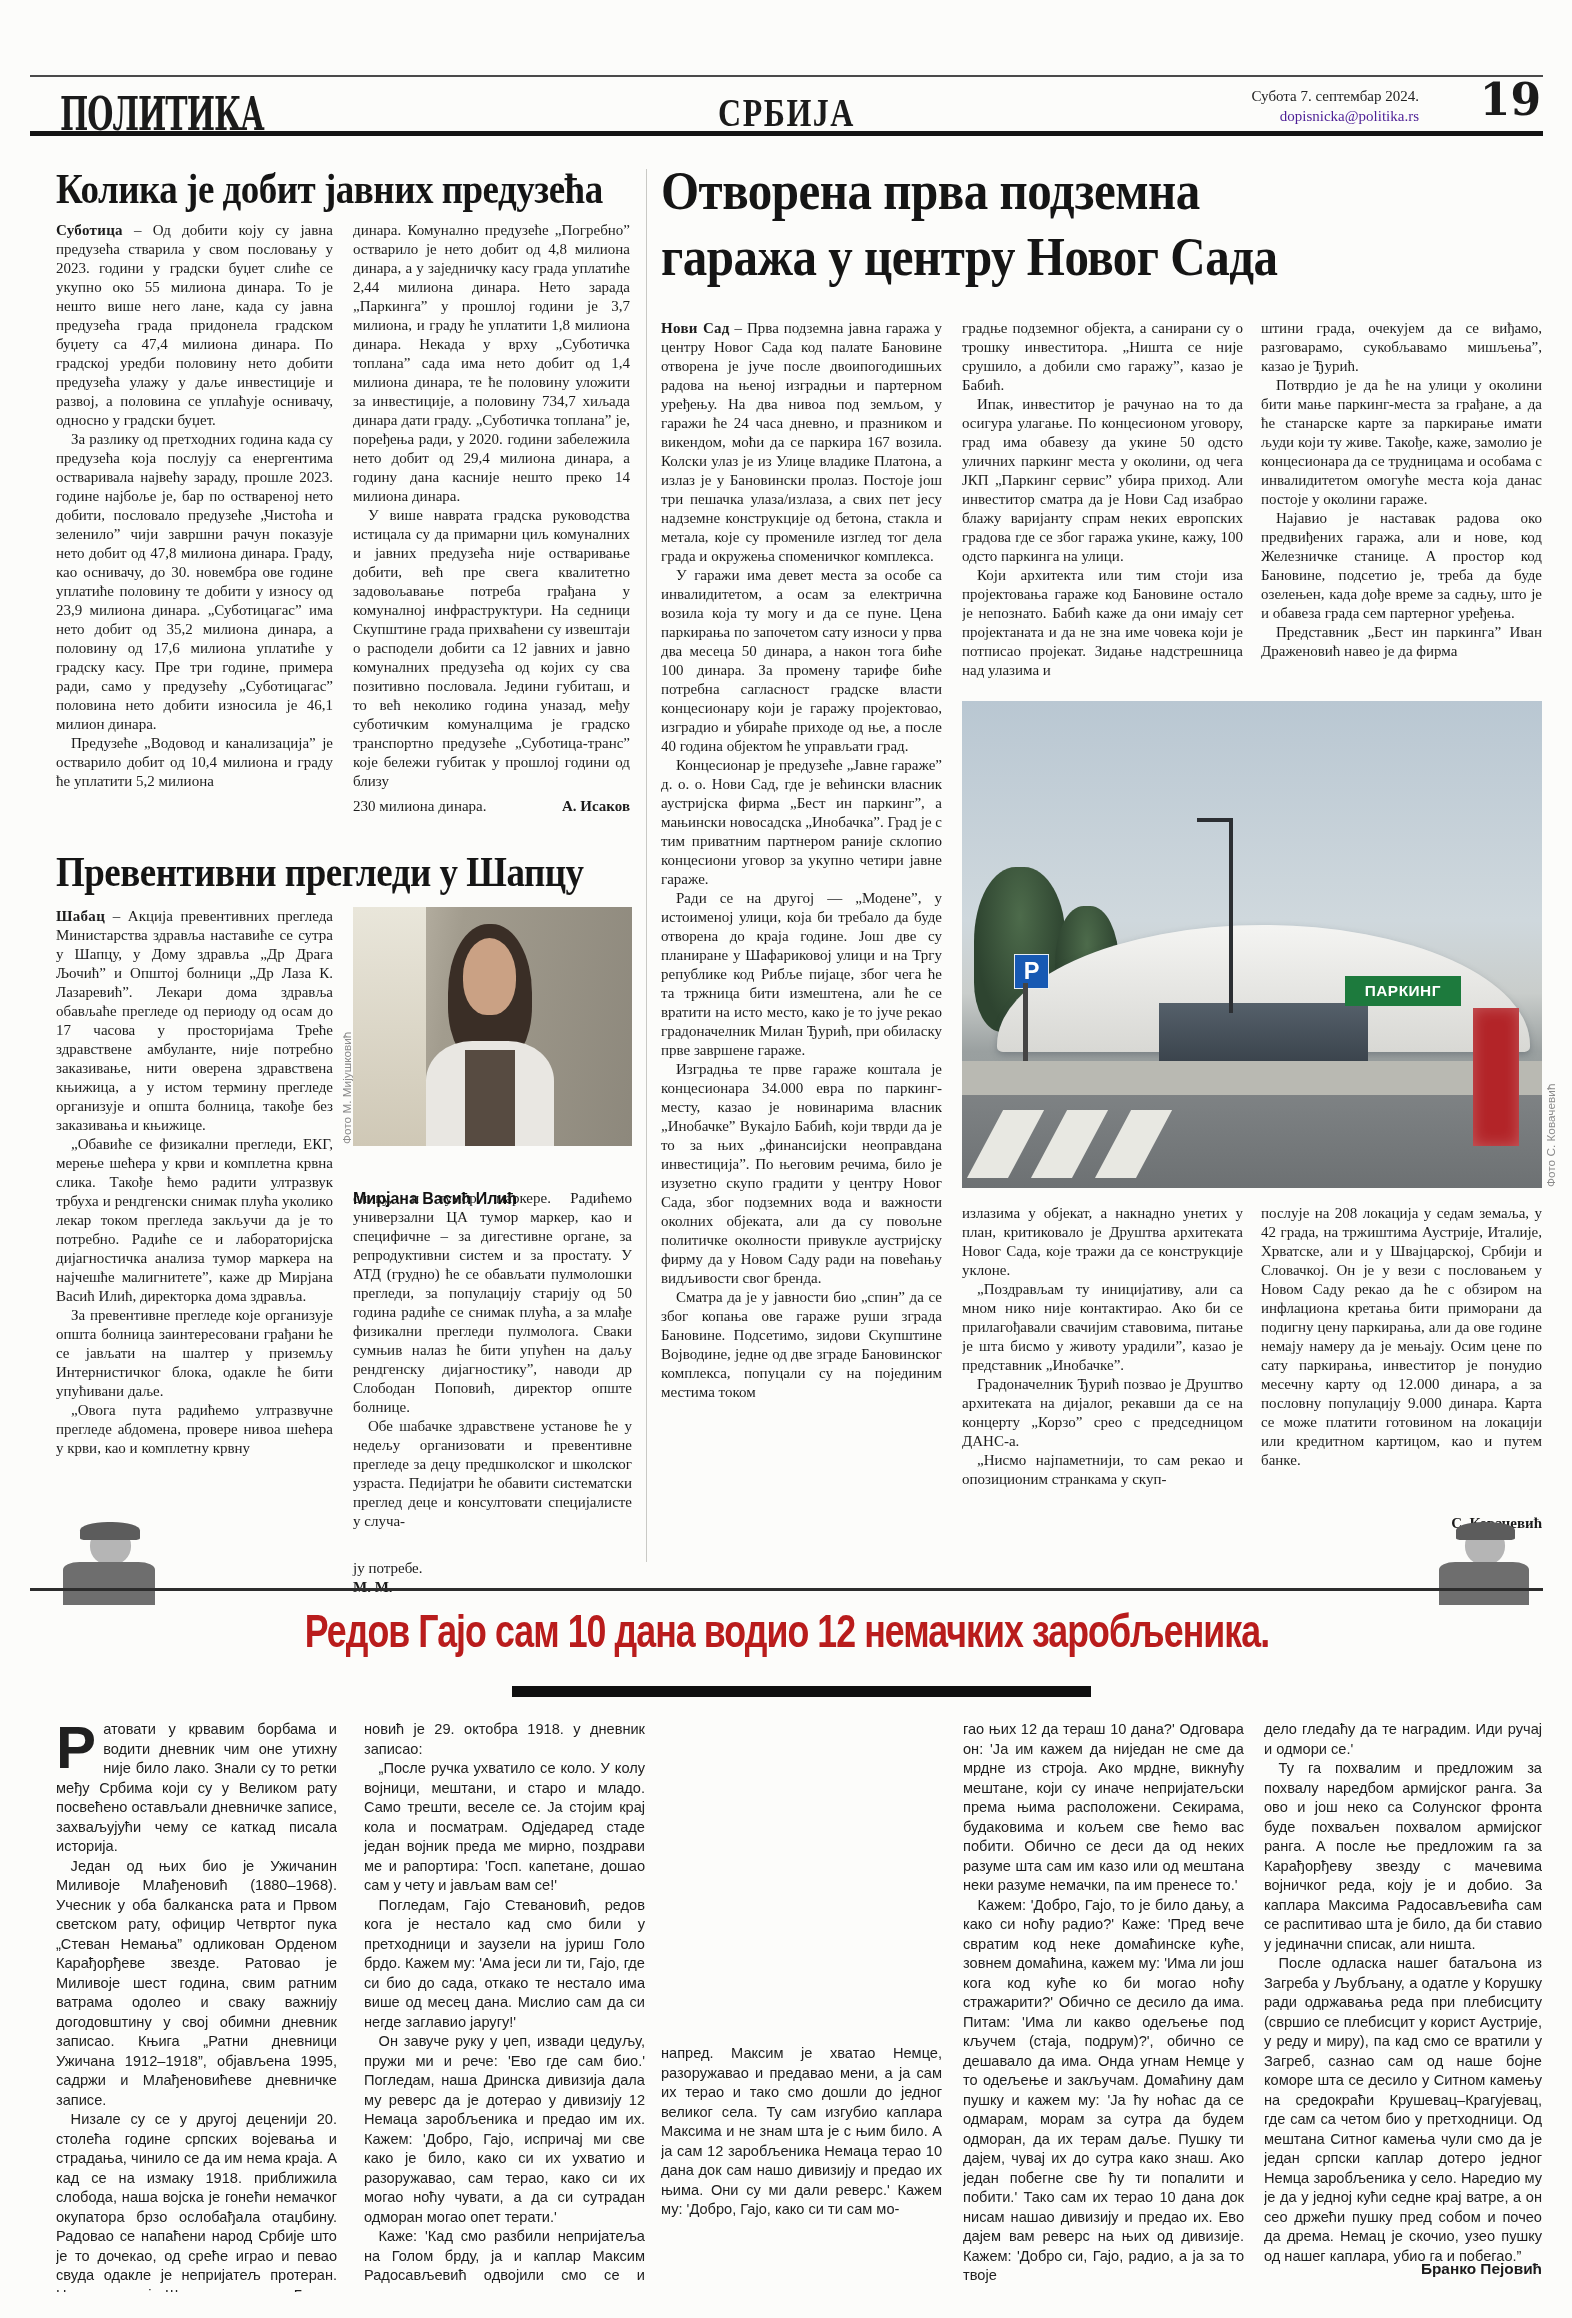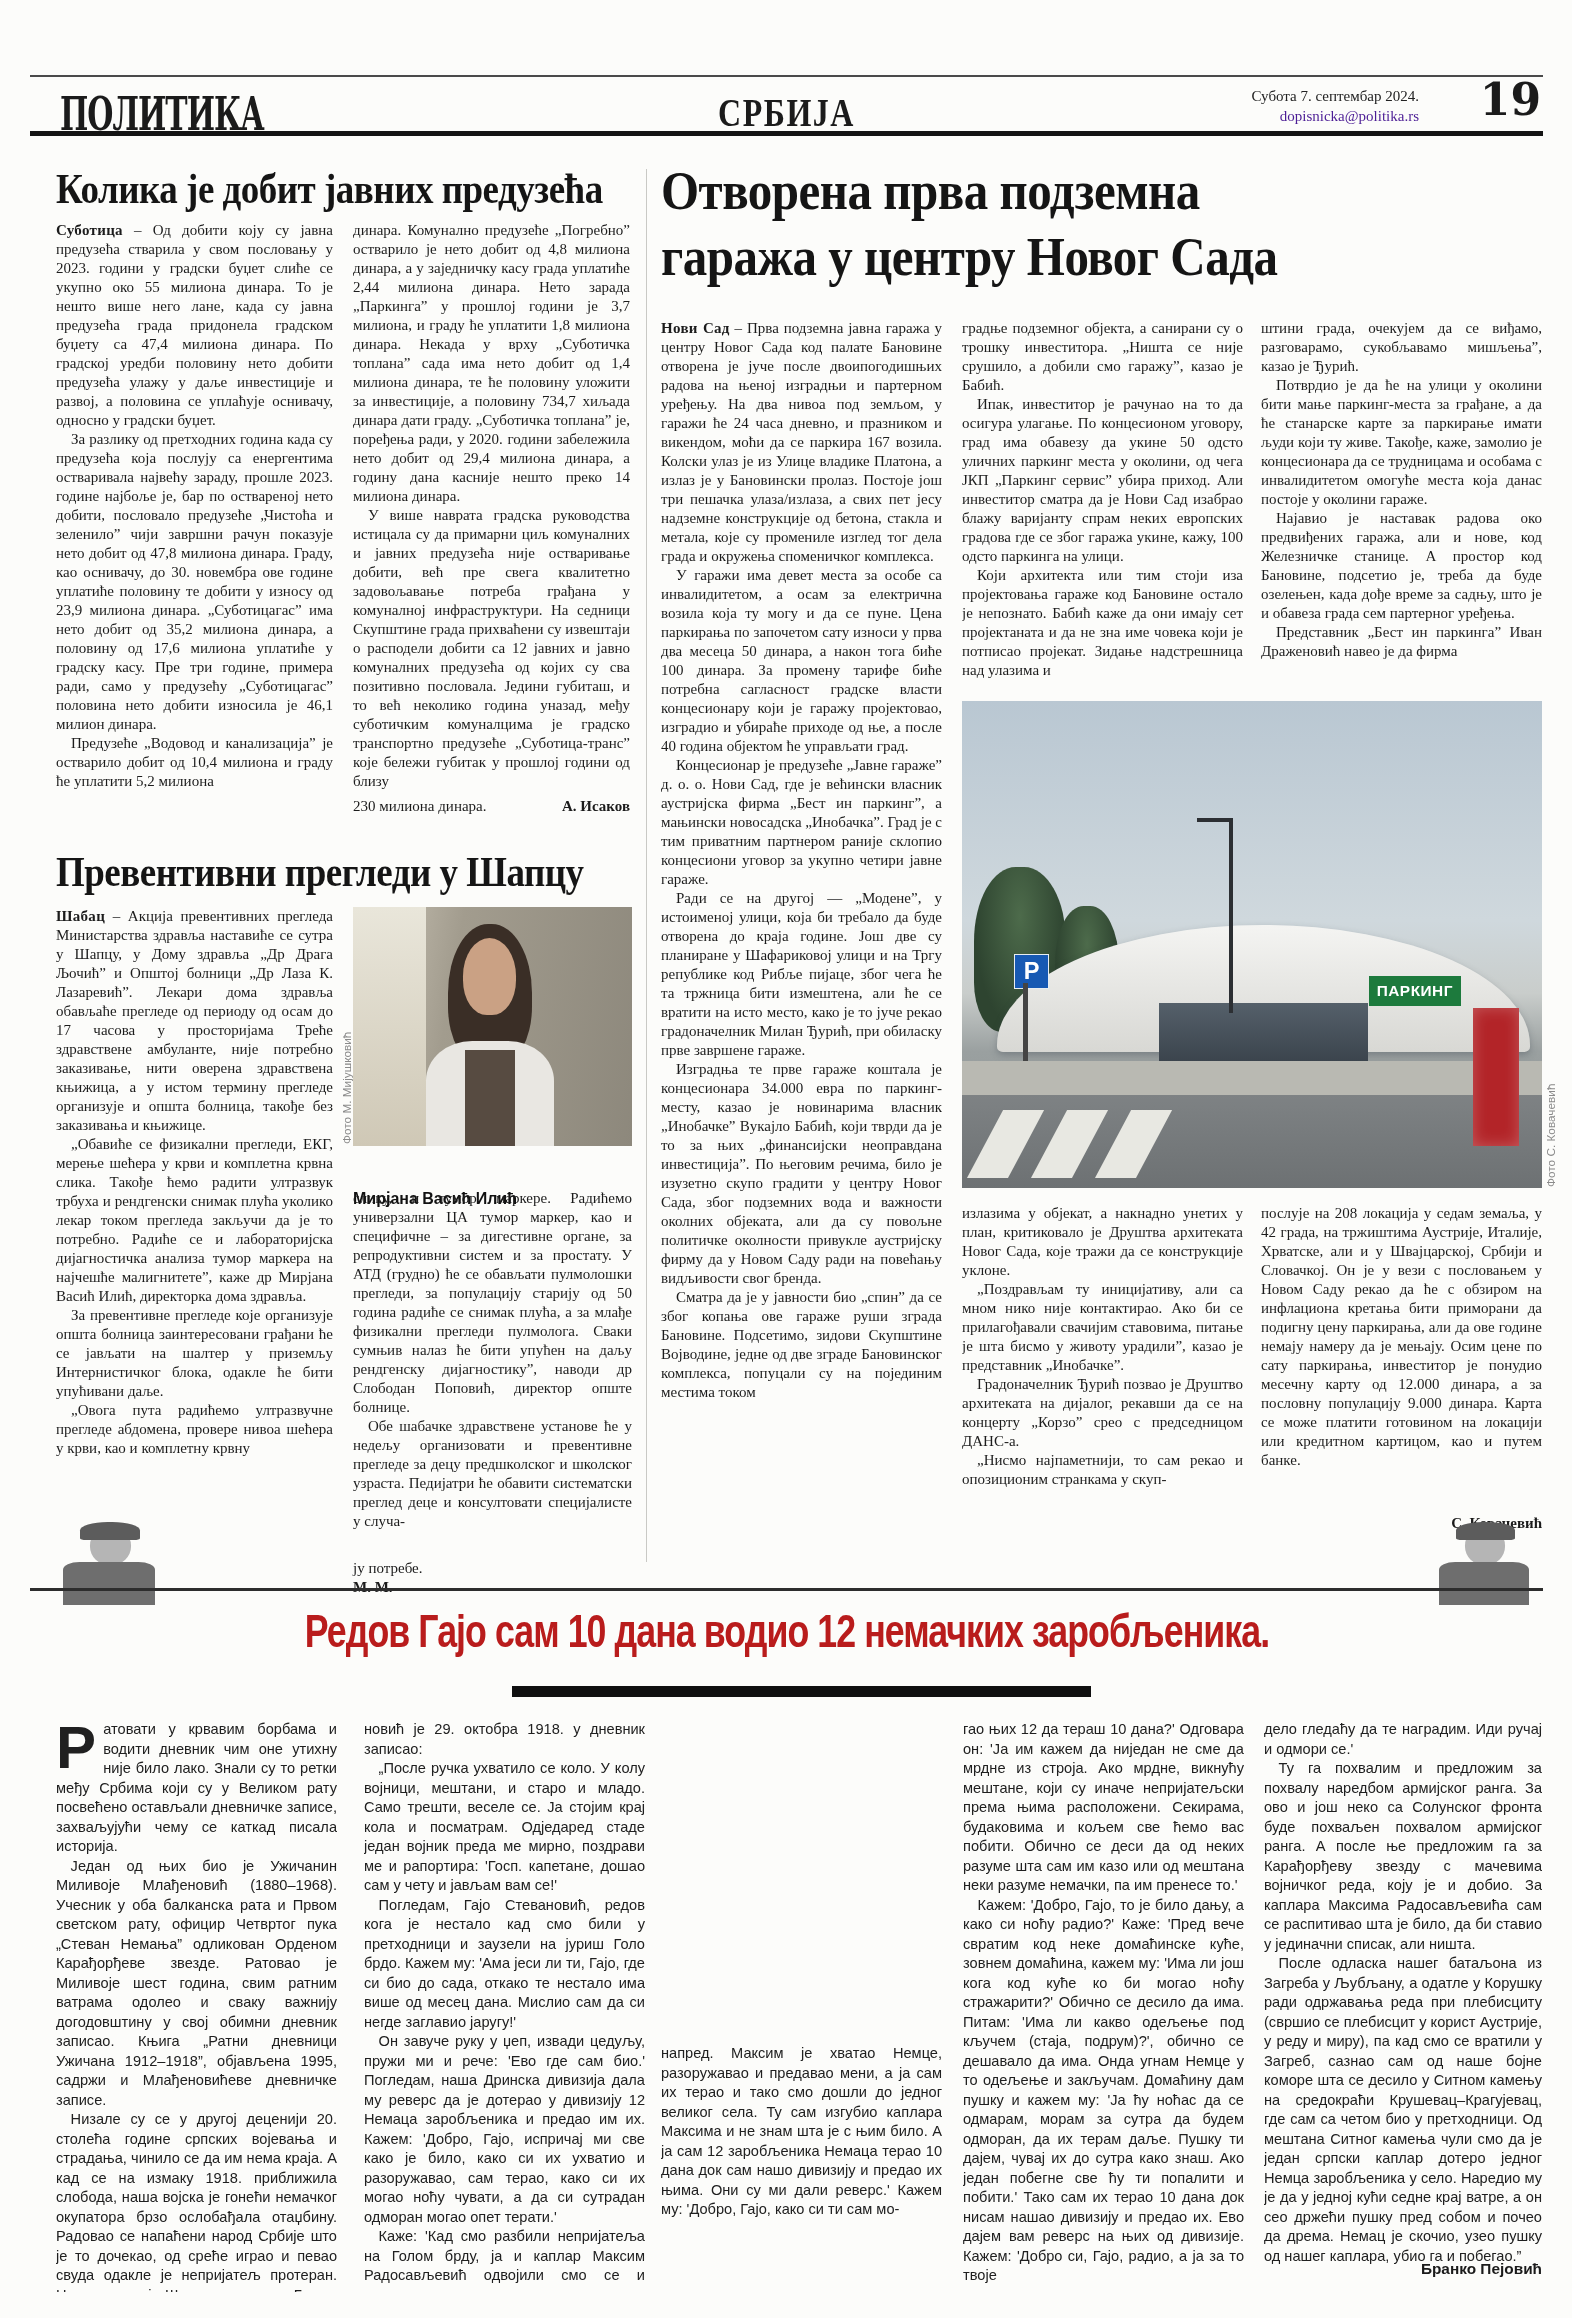--- a/index.html
+++ b/index.html
@@ -40,21 +40,21 @@
   .g-tree{position:absolute;background:radial-gradient(ellipse at 50% 30%,#4d6b4b,#2e4430 70%);
           border-radius:45% 45% 30% 30%;}
   .g-lamp{position:absolute;background:#2c2f33;}
   .g-walk{position:absolute;left:0;top:74%;width:100%;height:8%;background:#b9b9b2;}
   .g-road{position:absolute;left:0;top:81%;width:100%;height:19%;background:linear-gradient(#7e8284,#6d7173);}
   .g-zebra{position:absolute;background:#e8e8e2;transform:skewX(-28deg);}
   .g-psign{position:absolute;left:9%;top:52%;width:33px;height:33px;background:#1759b3;color:#fff;
            font-family:"Liberation Sans",sans-serif;font-weight:700;font-size:23.6px;display:flex;
            align-items:center;justify-content:center;border:1.5px solid #e8edf2;}
   .g-ppost{position:absolute;left:10.6%;top:58%;width:4.1px;height:17%;background:#444;}
-  .g-greensign{position:absolute;right:14%;top:56.5%;width:92px;height:30px;background:#1d7a3d;color:#fff;
+  .g-greensign{position:absolute;right:14%;top:56.5%;width:116px;height:30px;background:#1d7a3d;color:#fff;
            font-family:"Liberation Sans",sans-serif;font-weight:700;font-size:15.4px;display:flex;
            align-items:center;justify-content:center;letter-spacing:0.5px;}
   .g-redsign{position:absolute;right:4%;top:63%;width:46px;height:138px;background:#b32428;
              box-shadow:inset 0 0 15.4px rgba(255,255,255,.25);}
   
   .photo-woman{background:linear-gradient(100deg,#cfc9bb 0%,#a29c8e 35%,#8d887c 100%);overflow:hidden;}
   .w-window{position:absolute;left:0;top:0;width:26%;height:100%;background:linear-gradient(#e9e6da,#cfc8b6);}
   .w-hair{position:absolute;left:34%;top:7%;width:30%;height:60%;background:#3a2e26;border-radius:48% 48% 42% 42%;}
   .w-face{position:absolute;left:39.5%;top:13%;width:19%;height:32%;background:#caa184;border-radius:50% 50% 45% 45%;}
   .w-body{position:absolute;left:26%;top:56%;width:46%;height:46%;background:#e9e7e2;border-radius:36% 36% 0 0;}

